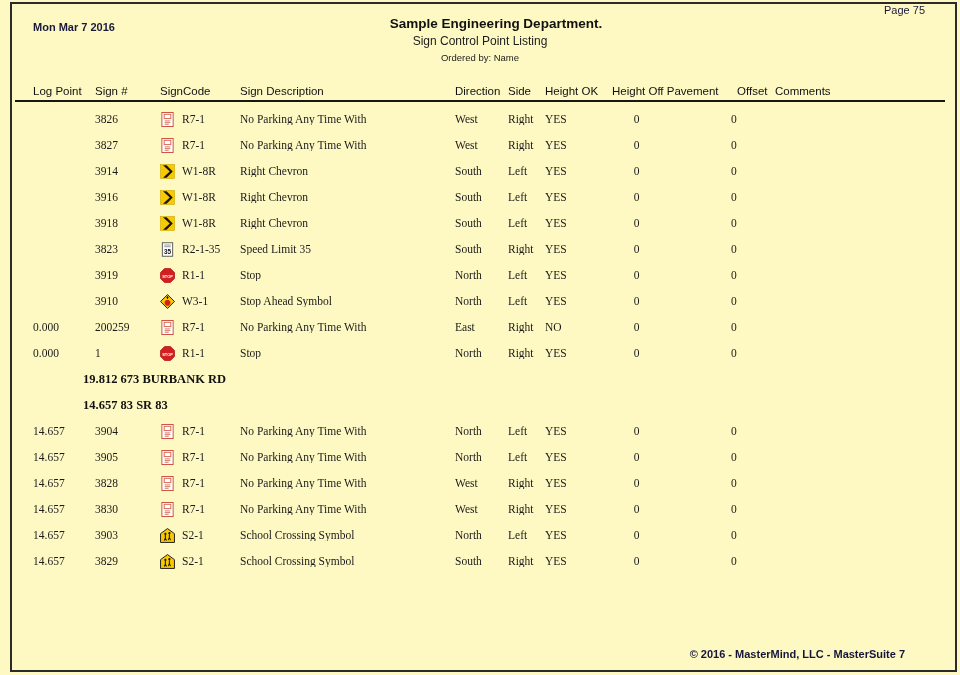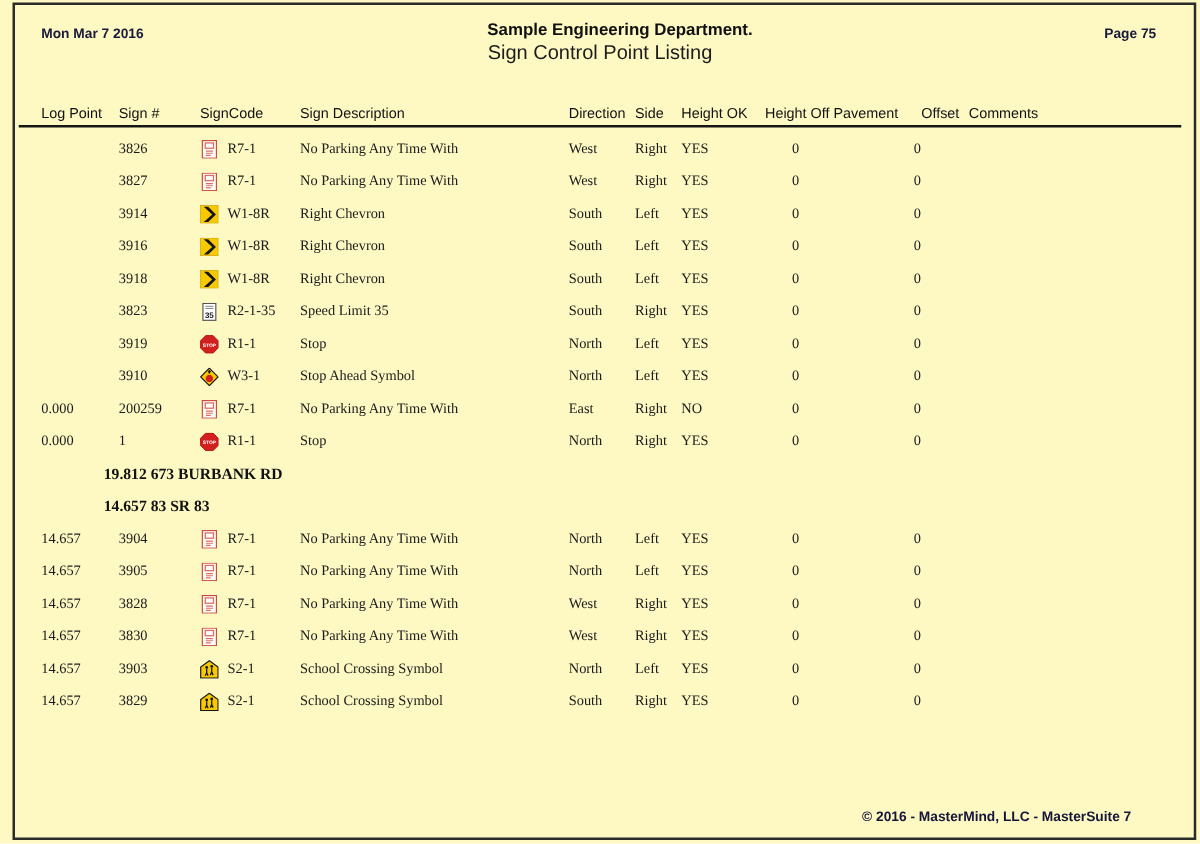--- a/index.html
+++ b/index.html
@@ -6,27 +6,27 @@
   html,body { width:960px; height:675px; background:#ffffff; overflow:hidden;
               font-family:"Liberation Serif", serif; color:#1a1a1a; }
   .page { position:relative; width:960px; height:675px; background:#fef9c3; }
   .page-frame { position:absolute; left:10px; top:2px; right:3px; bottom:3px;
                 border:2px solid #2b2b2b; pointer-events:none; }
 
   
   .rpt-date { position:absolute; left:33px; top:21px;
               font-family:"Liberation Sans", sans-serif; font-weight:bold;
               font-size:11px; color:#19193b; }
-  .rpt-page { position:absolute; right:35px; top:21px;
-              font-family:"Liberation Sans", sans-serif; font-weight:bold;
+  .rpt-page { position:absolute; right:35px; top:4px;
+              font-family:"Liberation Sans", sans-serif; font-weight:normal;
               font-size:11px; color:#19193b; }
   .rpt-titleblock { position:absolute; left:0; right:0; top:16px; text-align:center; }
   .rpt-title { font-family:"Liberation Sans", sans-serif; font-weight:bold;
                font-size:13.5px; color:#111;padding-left:32px; }
-  .rpt-subtitle { font-family:"Liberation Sans", sans-serif; font-size:16px;
+  .rpt-subtitle { font-family:"Liberation Sans", sans-serif; font-size:12px;
                   color:#1c1c1c; margin-top:3px; }
   .rpt-orderedby { font-family:"Liberation Sans", sans-serif; font-size:9.5px;
                    color:#222; margin-top:4px; }
 
   
   .grid { display:grid;
           grid-template-columns:62px 65px 80px 215px 53px 37px 58px 125px 47px 1fr;
           align-items:center; }
   .col-headers { position:absolute; left:33px; right:15px; top:82px; height:18px;
                  font-family:"Liberation Sans", sans-serif; font-weight:normal;
@@ -60,20 +60,21 @@
 
 <div class="page">
   <div class="page-frame"></div>
 
   <div class="rpt-date">Mon Mar 7 2016</div>
   <div class="rpt-page">Page 75</div>
 
   <div class="rpt-titleblock">
     <div class="rpt-title">Sample Engineering Department.</div>
     <div class="rpt-subtitle">Sign Control Point Listing</div>
+    <div class="rpt-orderedby">Ordered by: Name</div>
   </div>
 
   <div class="col-headers grid" id="col-headers">
       <div class="col-h c1">Log Point</div>
       <div class="col-h c2">Sign #</div>
       <div class="col-h c3">SignCode</div>
       <div class="col-h c4">Sign Description</div>
       <div class="col-h c5">Direction</div>
       <div class="col-h c6">Side</div>
       <div class="col-h c7">Height OK</div>

